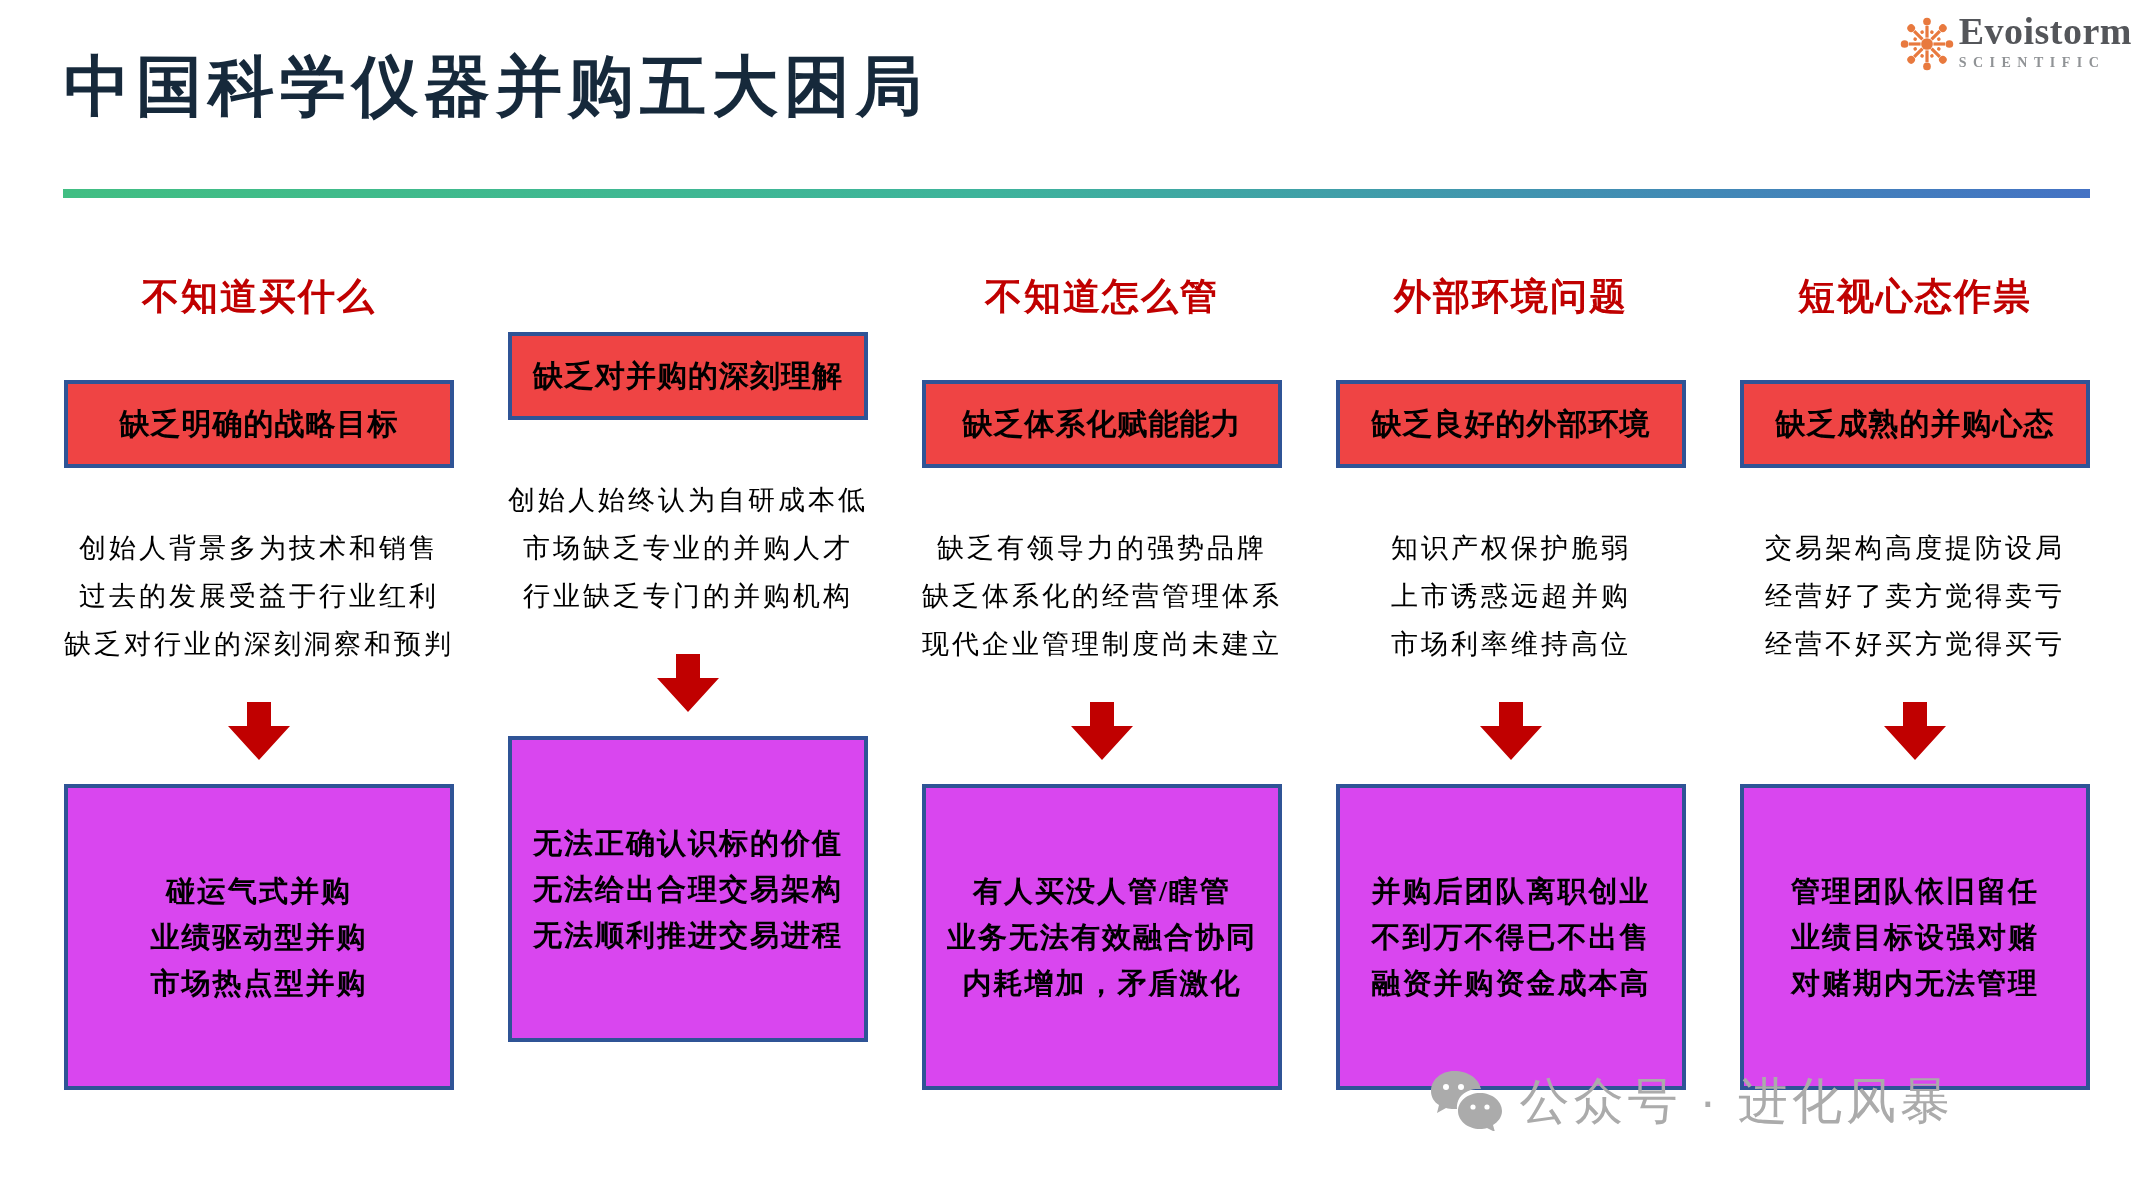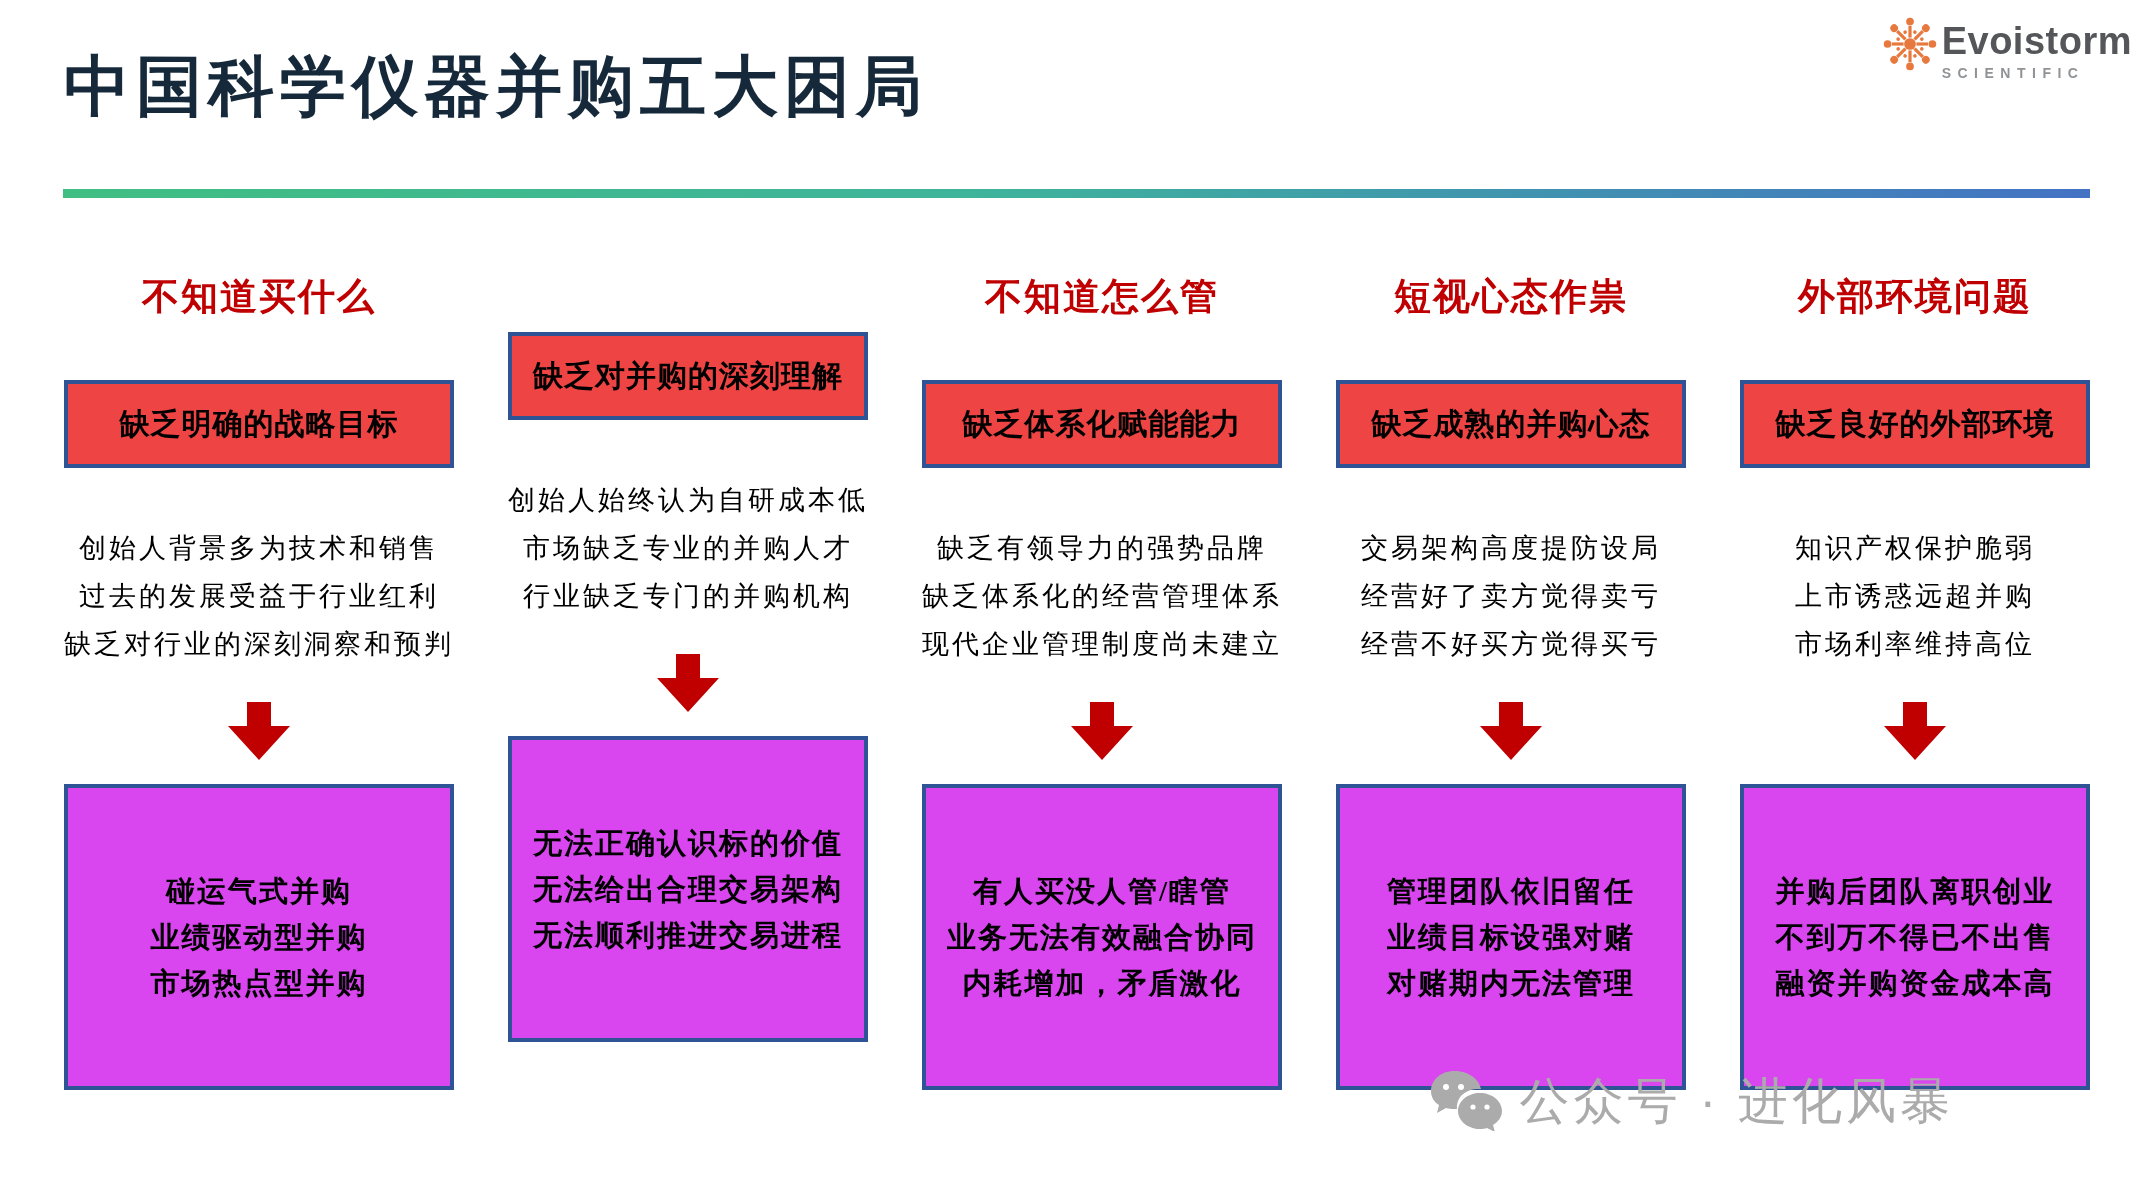--- a/index.html
+++ b/index.html
@@ -13,22 +13,22 @@
     position:absolute; left:64px; top:42px;
     font-size:66px; font-weight:bold; color:#16293B;
     letter-spacing:6px; white-space:nowrap;
   }
   .rule {
     position:absolute; left:63px; top:189px; width:2027px; height:9px;
     background:linear-gradient(90deg,#41BE83 0%,#3EB49B 45%,#4472C4 100%);
   }
   .logo {
     position:absolute; right:22px; top:12px;
-    display:flex; align-items:flex-end; gap:0;
-    font-family:Liberation Sans, sans-serif;
+    display:flex; align-items:flex-start; gap:0;
+    font-family:Liberation Serif, serif;
   }
   .logo-text-wrap { display:flex; flex-direction:column; line-height:1; }
   .logo-name { font-size:38px; font-weight:bold; color:#54565A; letter-spacing:0.5px; }
   .logo-sub  { font-size:14px; font-weight:bold; color:#909396; letter-spacing:6.5px; margin-top:6px; }
   
   .columns {
     position:absolute; left:64px; top:272px; width:2026px;
     display:grid; grid-template-columns:repeat(5,1fr); column-gap:54px;
   }
   .col { display:flex; flex-direction:column; align-items:center; }
@@ -187,56 +187,56 @@
           </svg>
       </div>
       <div class="result-box">
         <div class="result-line">有人买没人管/瞎管</div>
         <div class="result-line">业务无法有效融合协同</div>
         <div class="result-line">内耗增加，矛盾激化</div>
       </div>
     </div>
 
     <div class="col">
+      <div class="col-header">外部环境问题</div>
+      <div class="problem-box">缺乏良好的外部环境</div>
+      <div class="causes">
+        <div class="cause-line">知识产权保护脆弱</div>
+        <div class="cause-line">上市诱惑远超并购</div>
+        <div class="cause-line">市场利率维持高位</div>
+      </div>
+      <div class="arrow-wrap">
+        <svg width="62" height="58" viewBox="0 0 62 58">
+            <polygon points="19,0 43,0 43,24 62,24 31,58 0,24 19,24" fill="#C00000"></polygon>
+          </svg>
+      </div>
+      <div class="result-box">
+        <div class="result-line">并购后团队离职创业</div>
+        <div class="result-line">不到万不得已不出售</div>
+        <div class="result-line">融资并购资金成本高</div>
+      </div>
+    </div>
+
+    <div class="col">
       <div class="col-header">短视心态作祟</div>
       <div class="problem-box">缺乏成熟的并购心态</div>
       <div class="causes">
         <div class="cause-line">交易架构高度提防设局</div>
         <div class="cause-line">经营好了卖方觉得卖亏</div>
         <div class="cause-line">经营不好买方觉得买亏</div>
       </div>
       <div class="arrow-wrap">
         <svg width="62" height="58" viewBox="0 0 62 58">
             <polygon points="19,0 43,0 43,24 62,24 31,58 0,24 19,24" fill="#C00000"></polygon>
           </svg>
       </div>
       <div class="result-box">
         <div class="result-line">管理团队依旧留任</div>
         <div class="result-line">业绩目标设强对赌</div>
         <div class="result-line">对赌期内无法管理</div>
-      </div>
-    </div>
-
-    <div class="col">
-      <div class="col-header">外部环境问题</div>
-      <div class="problem-box">缺乏良好的外部环境</div>
-      <div class="causes">
-        <div class="cause-line">知识产权保护脆弱</div>
-        <div class="cause-line">上市诱惑远超并购</div>
-        <div class="cause-line">市场利率维持高位</div>
-      </div>
-      <div class="arrow-wrap">
-        <svg width="62" height="58" viewBox="0 0 62 58">
-            <polygon points="19,0 43,0 43,24 62,24 31,58 0,24 19,24" fill="#C00000"></polygon>
-          </svg>
-      </div>
-      <div class="result-box">
-        <div class="result-line">并购后团队离职创业</div>
-        <div class="result-line">不到万不得已不出售</div>
-        <div class="result-line">融资并购资金成本高</div>
       </div>
     </div>
 
   </div>
 
   <div class="watermark">
     <span>
       <svg width="78" height="62" viewBox="0 0 78 62">
         <g fill="#ABABAB">
           <path d="M26 2 C13 2 3 11 3 22 c0 6 3 11 8 14 l-2 8 9-5 c2.5 0.7 5 1 8 1 1 0 2 0 3-0.1 C28 28 38 20 50 20 c1 0 2 0 3 0.1 C51 9.5 40 2 26 2 Z"></path>

